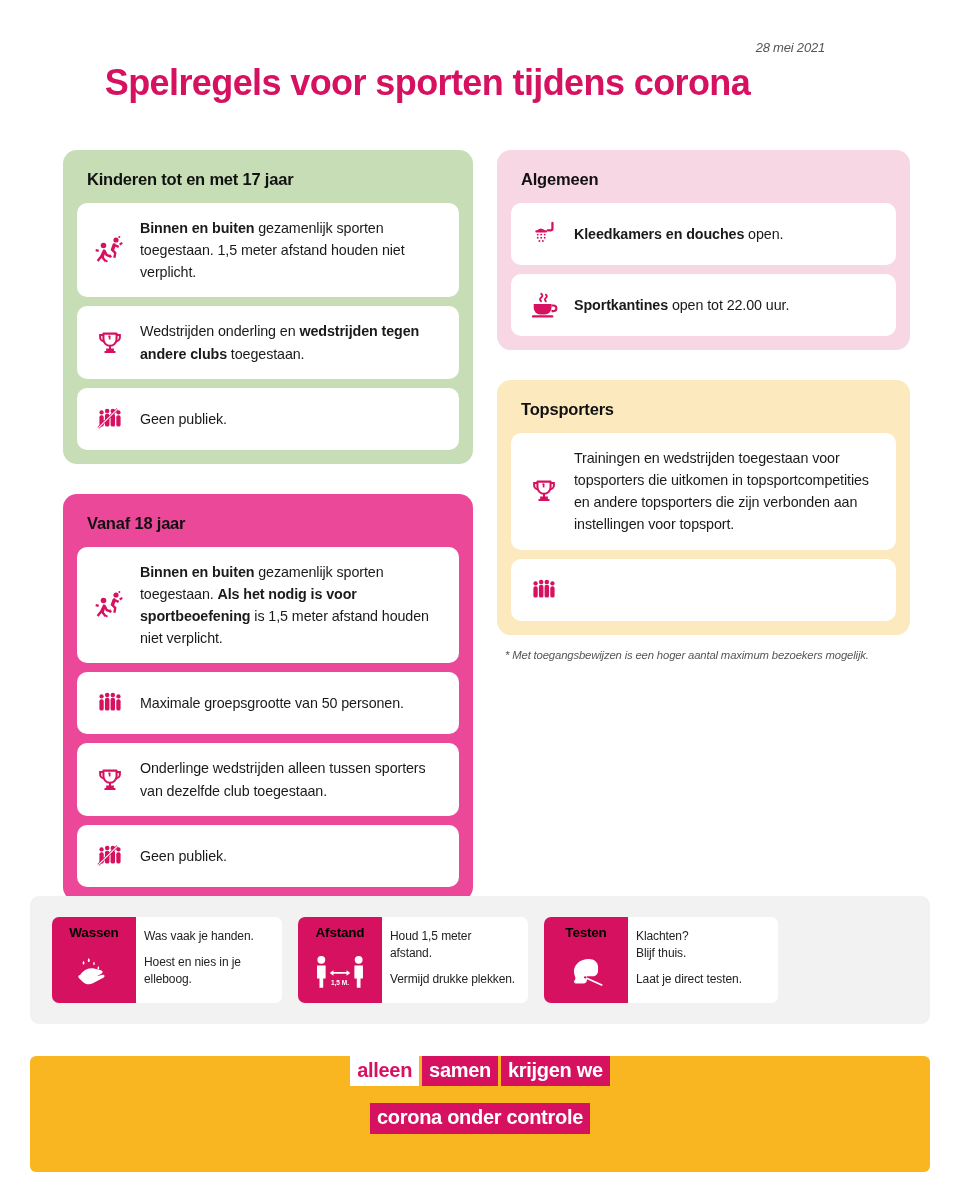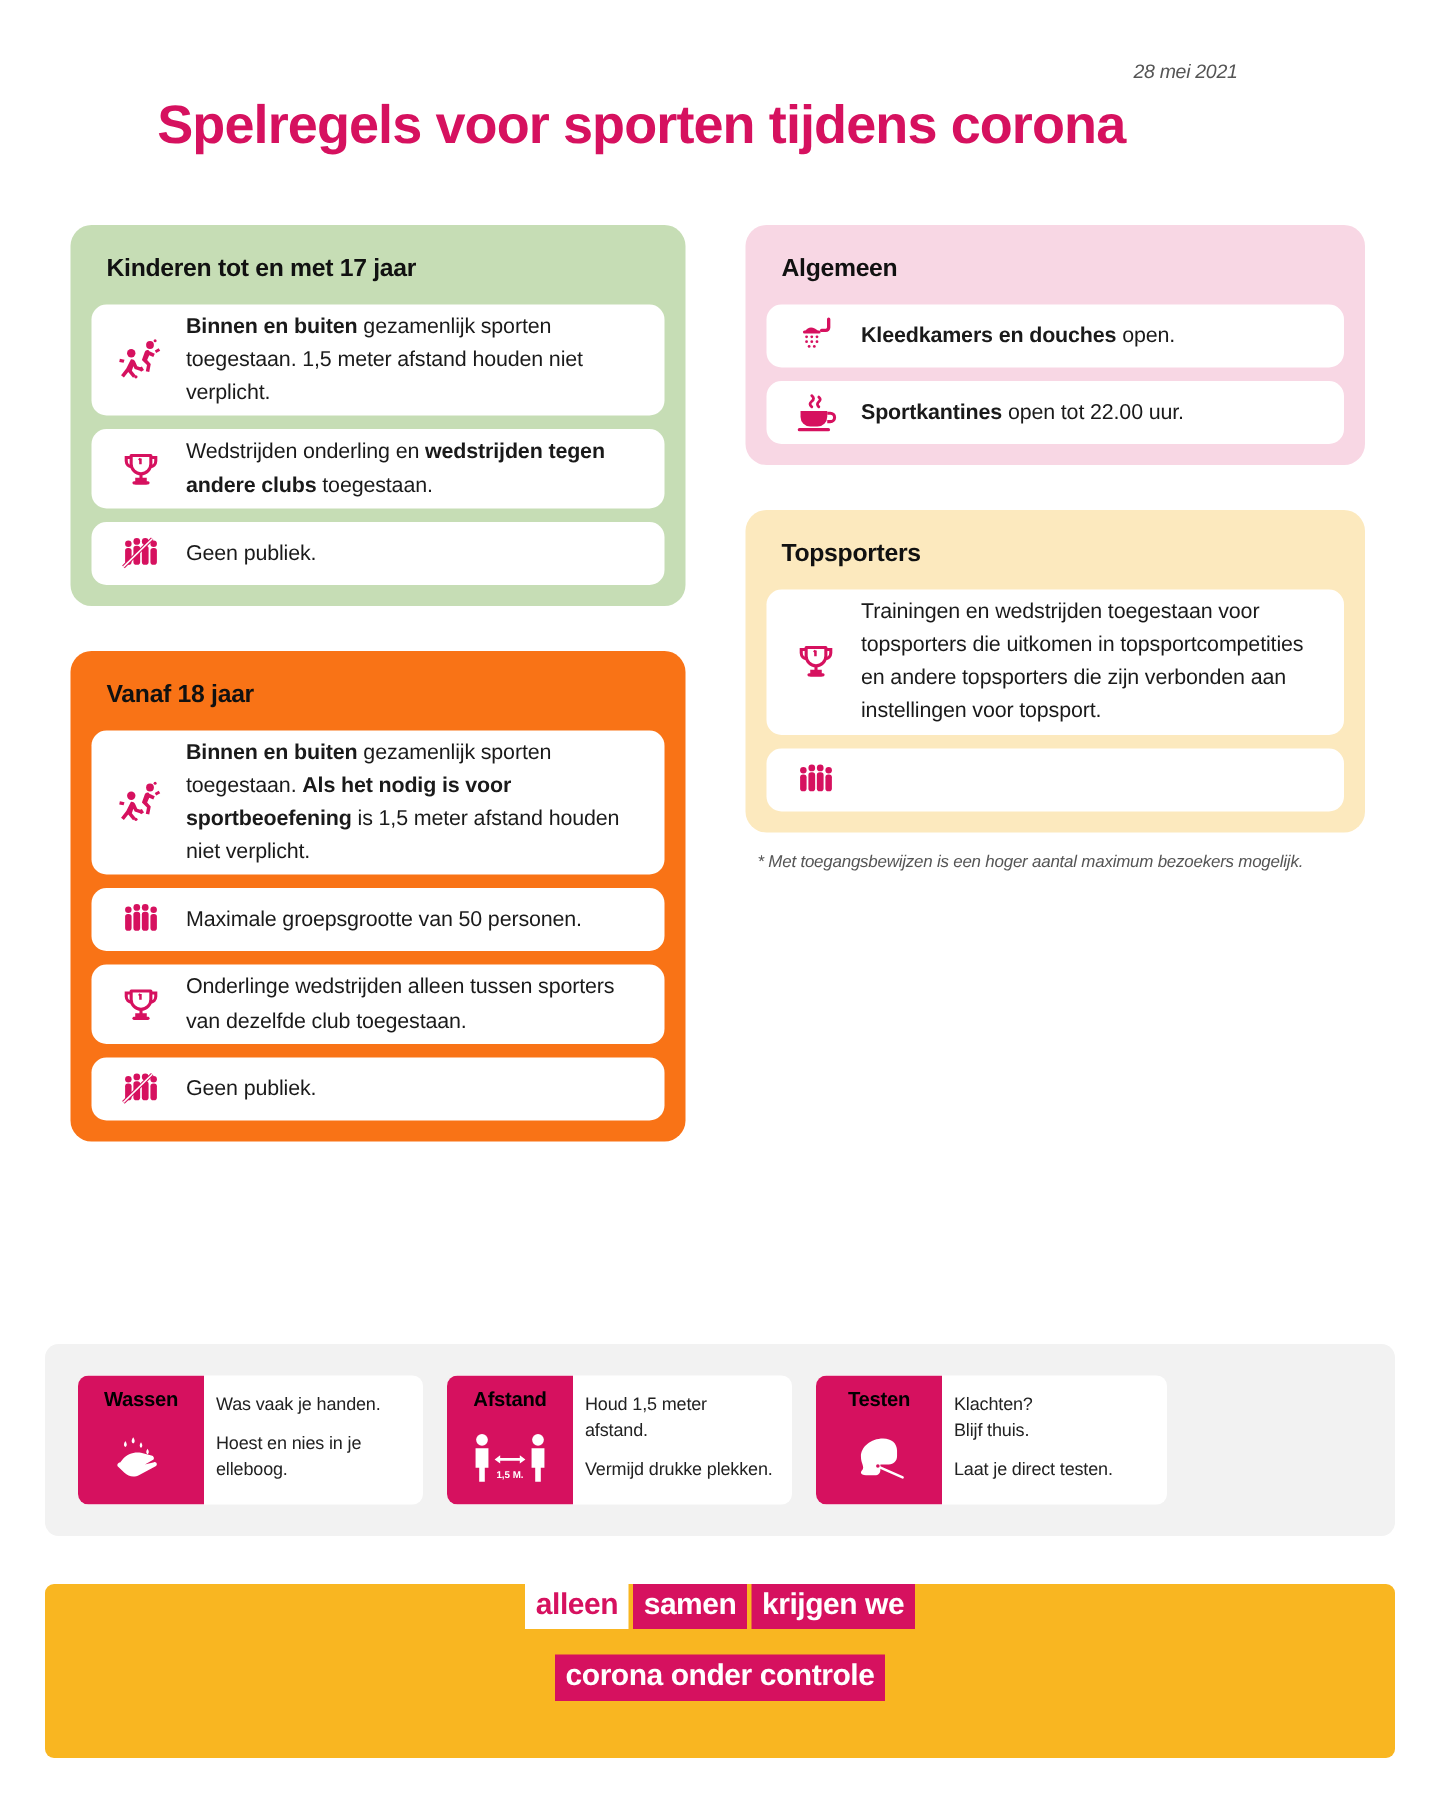--- a/index.html
+++ b/index.html
@@ -20,46 +20,46 @@
   }
   .title {
     position: absolute; left: 0; right: 0; top: 62px;
     text-align: center;
     font-size: 36px; font-weight: bold;
     color: #d6115f;
     letter-spacing: -0.6px;
   }
 
   
-  .col-left  { position: absolute; left: 47px;  top: 150px; width: 410px; }
+  .col-left  { position: absolute; left: 63px;  top: 150px; width: 410px; }
   .col-right { position: absolute; left: 497px; top: 150px; width: 413px; }
 
   .panel {
     border-radius: 14px;
     padding: 14px 14px 14px 14px;
     margin-bottom: 30px;
   }
   .panel.green  { background: #c6ddb5; }
-  .panel.blue   { background: #f97316; }
+  .panel.blue   { background: #ec4899; }
   .panel.pink   { background: #f8d7e4; }
   .panel.yellow { background: #fce9be; }
 
   .panel-title {
     font-size: 16.5px; font-weight: bold; color: #111;
     padding: 6px 6px 14px 10px;
     letter-spacing: -0.2px;
   }
 
   .item {
     background: #ffffff;
     border-radius: 10px;
     display: flex;
     align-items: center;
     gap: 13px;
-    padding: 4px 16px;
+    padding: 14px 16px;
     margin-bottom: 9px;
   }
   .item:last-child { margin-bottom: 0; }
 
   .item-icon {
     flex: 0 0 34px;
     width: 34px; height: 34px;
     display: flex; align-items: center; justify-content: center;
   }
   .item-icon svg { display: block; }

